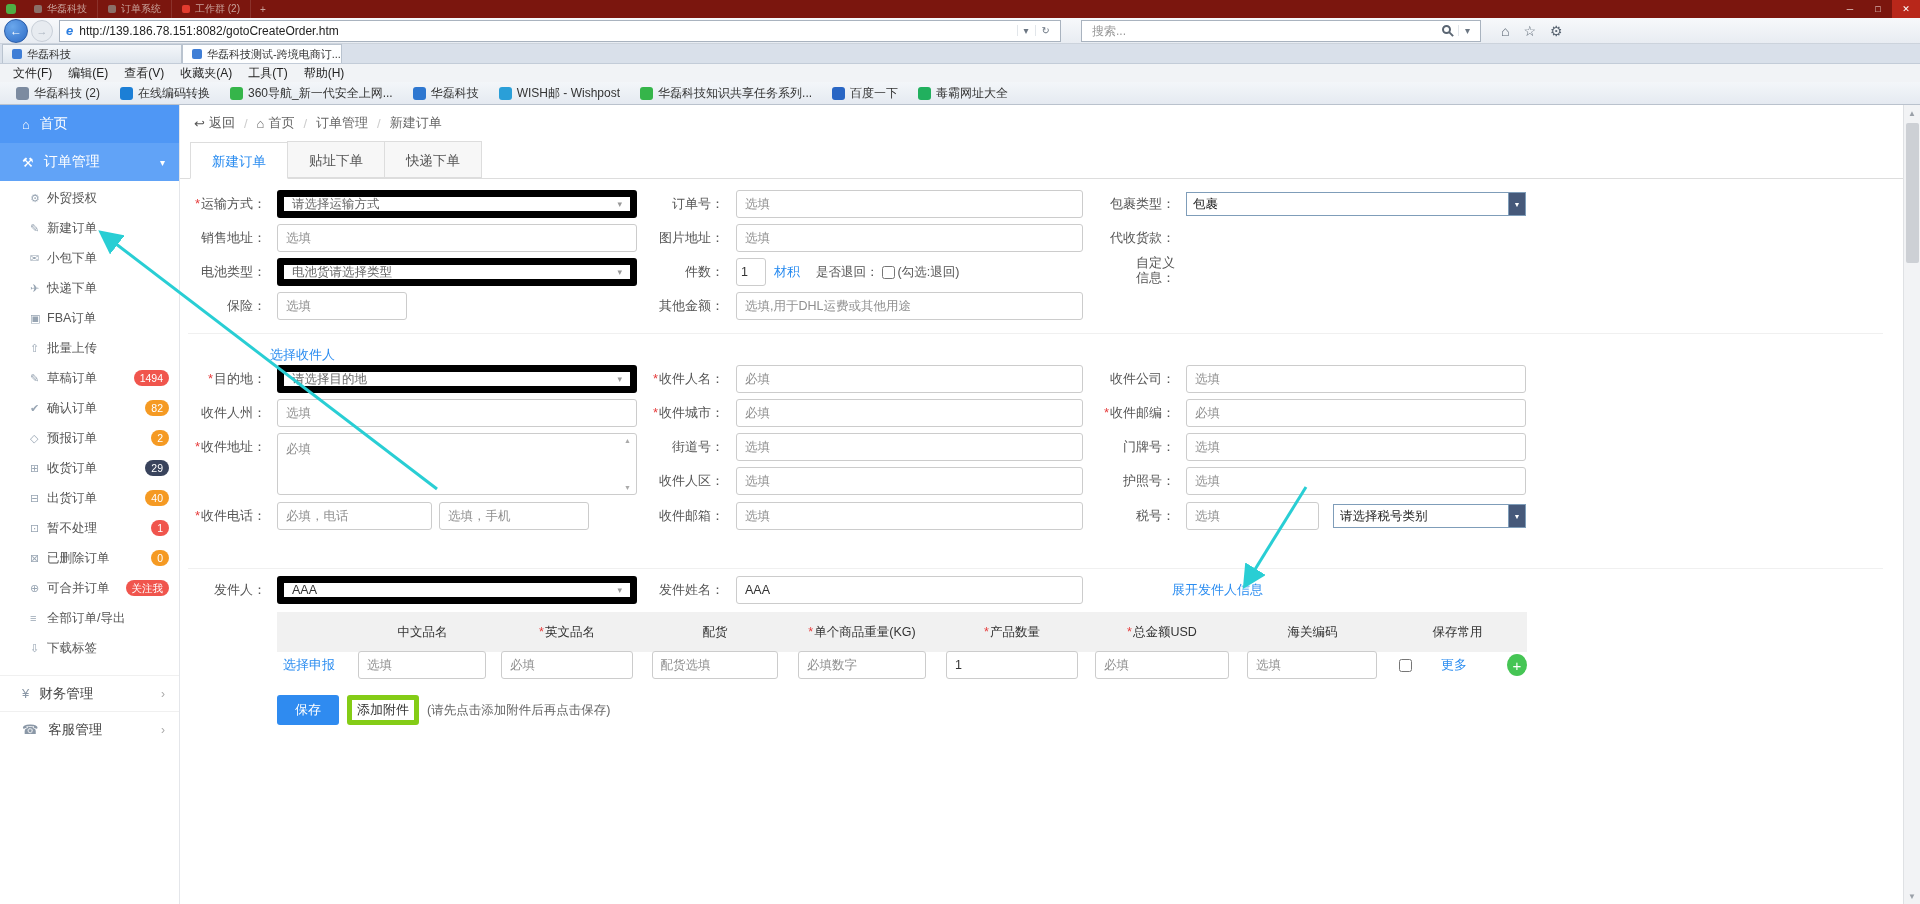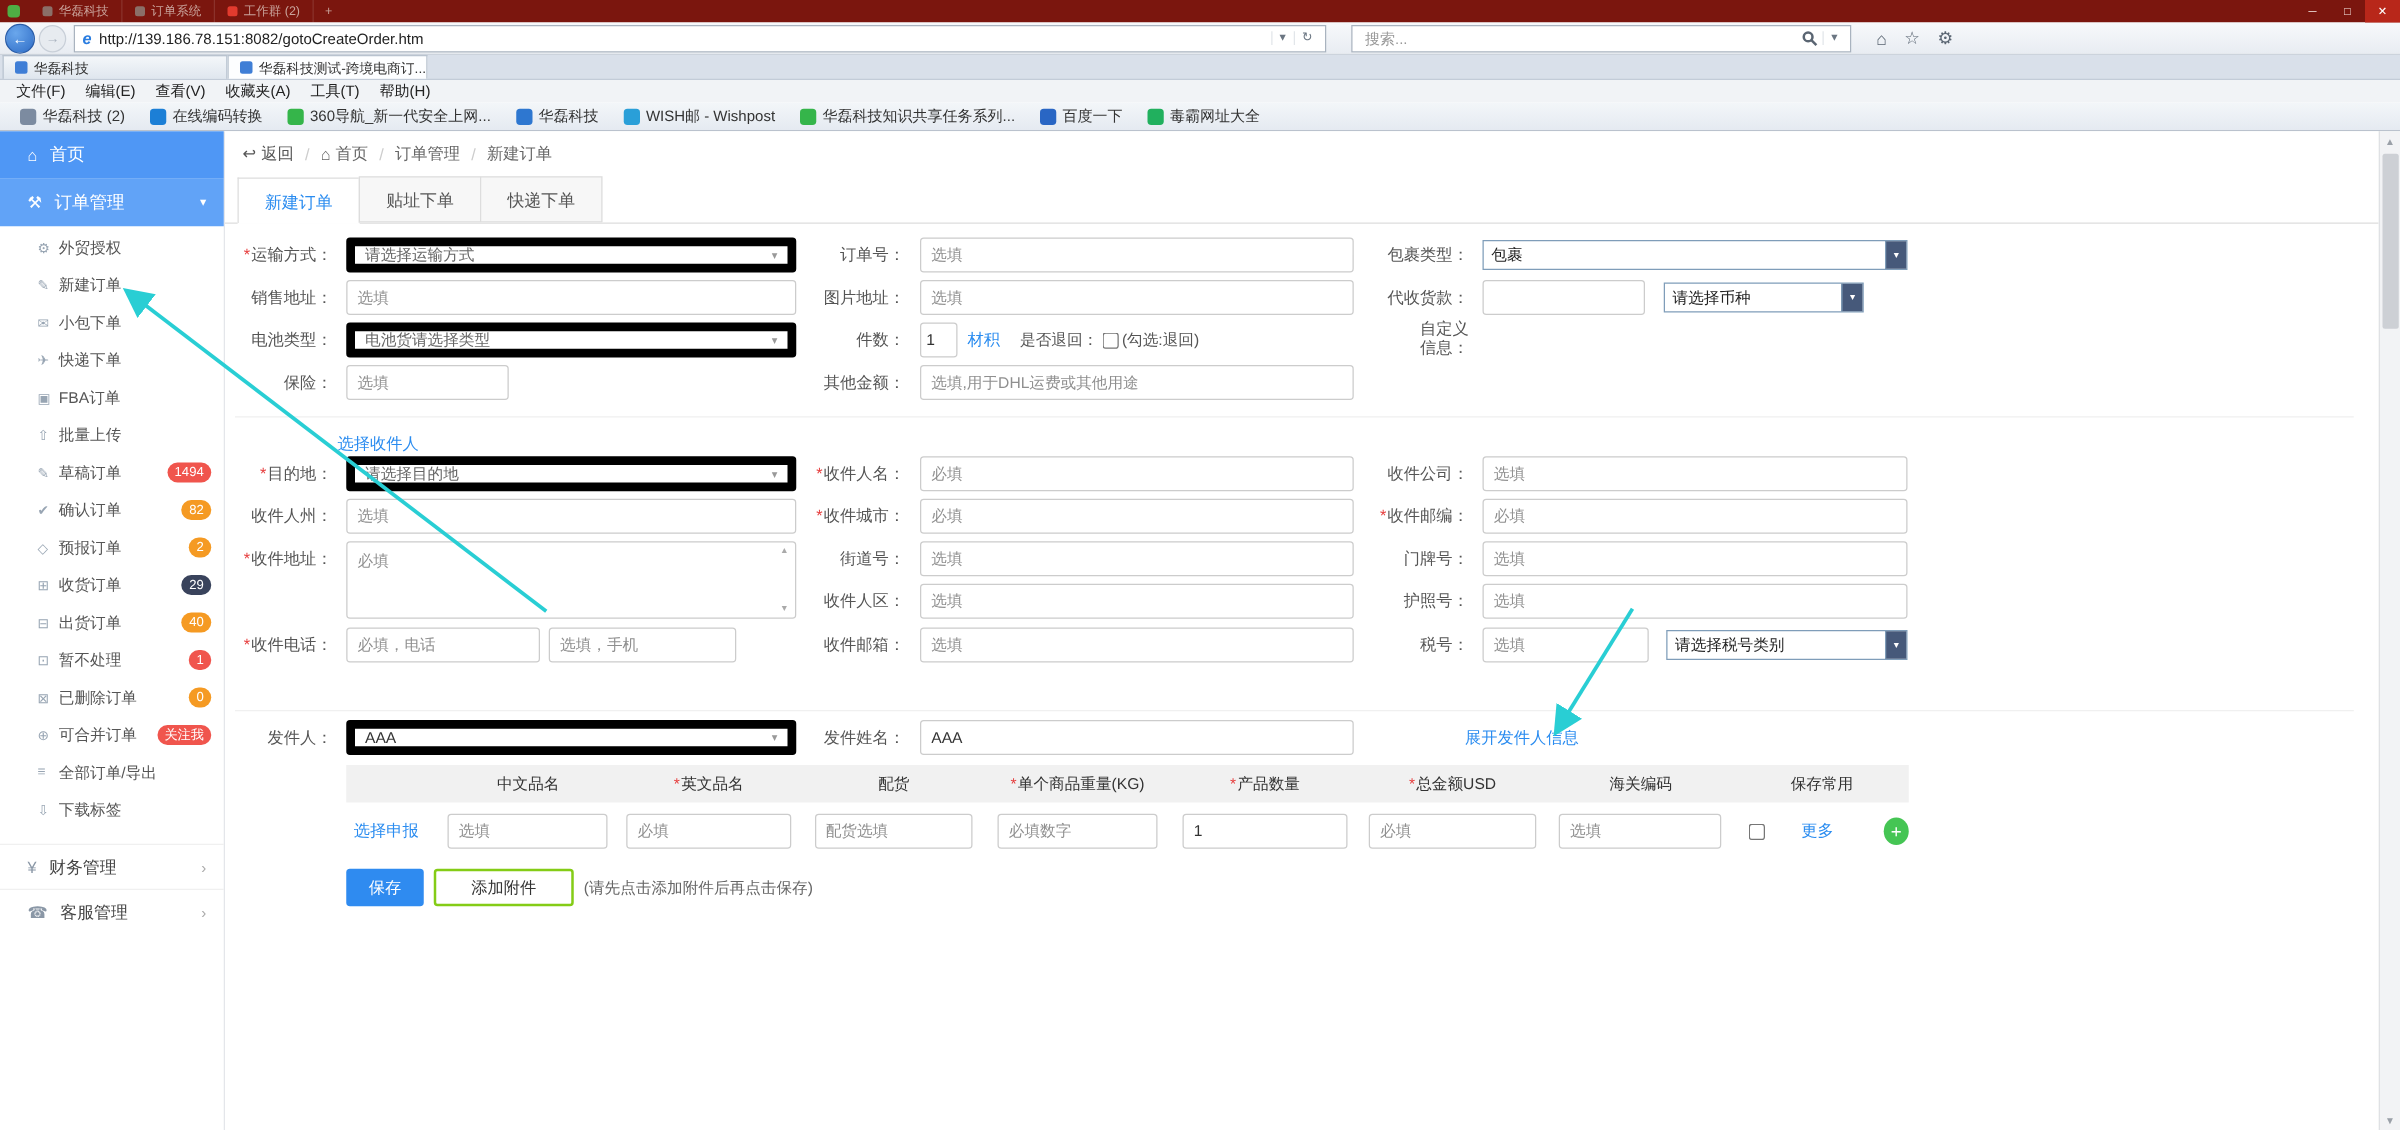--- a/index.html
+++ b/index.html
@@ -86,27 +86,27 @@
 .nsbtn{margin-left:auto;width:17px;height:100%;background:#46597a;color:#fff;font-size:7px;display:flex;align-items:center;justify-content:center;border-left:1px solid #7f9db9}
 .ta{position:absolute;border:1px solid #ccc;border-radius:3px;background:#fff;font-size:12.5px;color:#8f8f8f;padding:7px 20px 0 8px}
 .ta .ud{position:absolute;right:3px;top:3px;bottom:3px;width:11px;display:flex;flex-direction:column;justify-content:space-between;align-items:center;color:#aaa;font-size:7px}
 .link{color:#2a8cf0;font-size:13px;cursor:pointer;white-space:nowrap}
 .cb{width:13px;height:13px;margin:0 3px;flex:none}
 .hint{color:#666;font-size:12.5px}
 .flabel{color:#555;font-size:12.5px;white-space:nowrap}
 .hline{position:absolute;left:8px;right:20px;border-top:1px solid #f0f0f0}
 
 
-.thead{position:absolute;display:flex;background:#f1f1f1;height:30px;align-items:center}
+.thead{position:absolute;display:flex;background:#f1f1f1;height:40px;align-items:center}
 .th{display:flex;align-items:center;justify-content:center;font-size:12.5px;color:#333;flex:none}
 .prow{position:absolute;display:flex;height:30px;align-items:center}
 .pcell{display:flex;align-items:center;justify-content:center;flex:none}
 .plus{width:22px;height:22px;border-radius:50%;background:#45c554;color:#fff;font-size:15px;display:flex;align-items:center;justify-content:center}
 .btn-save{width:62px;height:30px;background:#2f8bf0;color:#fff;border:none;border-radius:3px;font-size:13px;font-family:inherit}
-.btn-attach{height:30px;padding:0 28px;background:#fff;border:2px solid #84cc16;border-radius:3px;font-size:13px;color:#333;margin-left:8px;font-family:Liberation Serif, serif}
+.btn-attach{height:30px;padding:0 5px;background:#fff;border:5px solid #84cc16;border-radius:3px;font-size:13px;color:#333;margin-left:8px;font-family:Liberation Serif, serif}
 .saverow{position:absolute;display:flex;align-items:center}
 
 
 .vscroll{position:absolute;top:105px;right:0;bottom:0;width:17px;background:#f2f3f5;border-left:1px solid #dfe1e4;display:flex;flex-direction:column;align-items:center}
 .vs-arrow{height:16px;display:flex;align-items:center;justify-content:center;color:#9aa0a8;font-size:8px;width:100%}
 .vs-thumb{width:13px;height:140px;background:#cdd0d5;border-radius:2px;margin-top:2px}
 .vs-sp{flex:1}
 .arrows{position:absolute;top:0;left:0;pointer-events:none;z-index:40}
 </style>
 </head>
@@ -404,28 +404,20 @@
         </div>
       <div class="cell" style="left:455px;top:119px;width:95px">
           <span class="lb">图片地址：</span>
         </div>
       <div class="cell" style="left:556px;top:119px;width:347px">
           <input class="inp" placeholder="选填" style="">
         </div>
       <div class="cell" style="left:905px;top:119px;width:96px">
           <span class="lb">代收货款：</span>
         </div>
-      <div class="cell" style="left:1006px;top:119px;width:340px">
-        <input class="inp" style="width: 130px;">
-        <span style="width:15px;flex:none"></span>
-        <div class="nsel" style="width:160px">
-            <span>请选择币种</span>
-            <span class="nsbtn">▼</span>
-          </div>
-      </div>
 
       <div class="cell" style="left:0;top:153px;width:92px">
           <span class="lb">电池类型：</span>
         </div>
       <div class="cell" style="left:97px;top:153px;width:360px">
           <div class="sel">
             <span>电池货请选择类型</span>
             <span class="car">▾</span>
           </div>
         </div>

